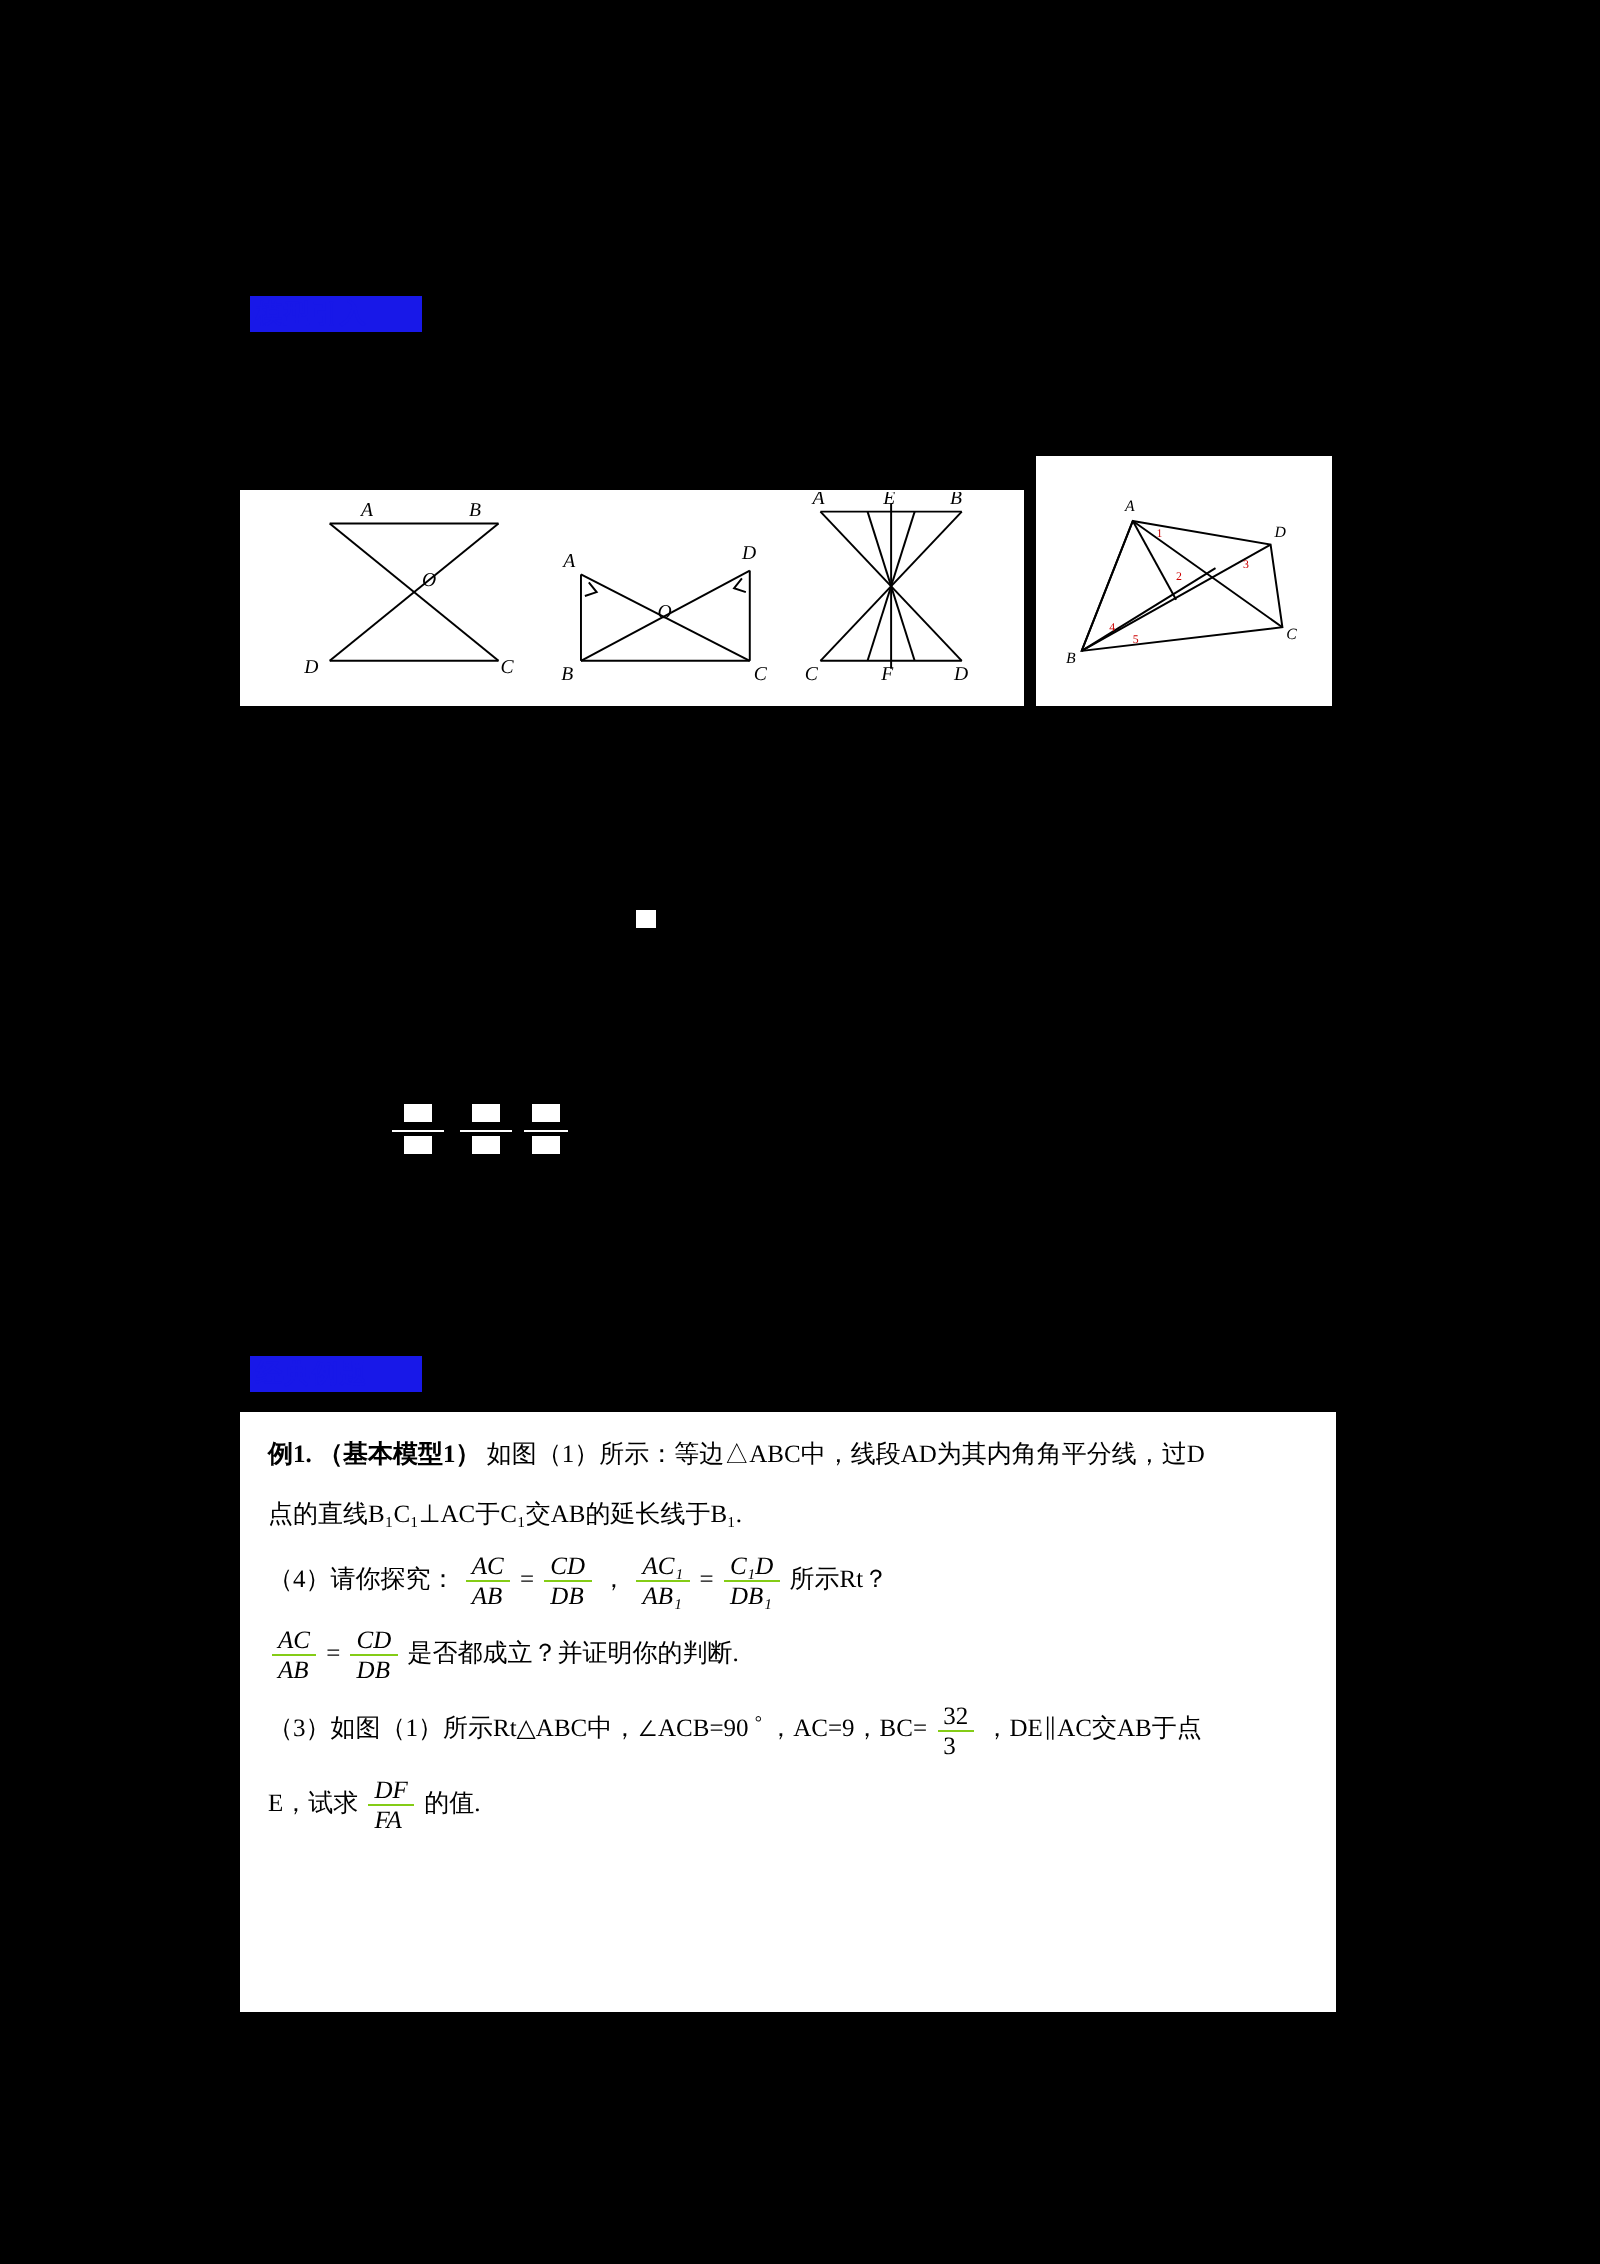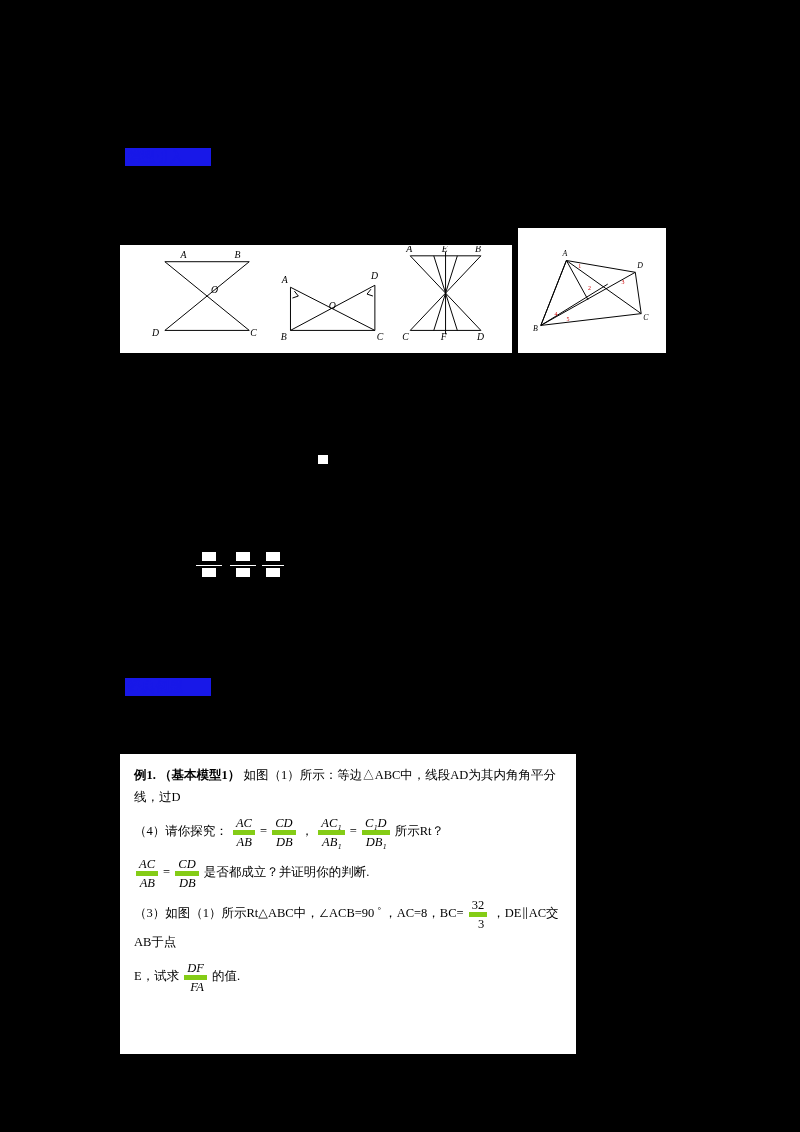--- a/index.html
+++ b/index.html
@@ -83,44 +83,43 @@
     margin: 2px 0;
   }
   #f1 { left: 0; top: 0; width: 26px; }
   #f2 { left: 34px; top: 0; width: 26px; }
   #f3 { left: 66px; top: 0; width: 22px; }
 
   
   #body {
     position: absolute;
     left: 120px; top: 706px;
-    width: 456px;
+    width: 548px;
     height: 300px;
     background: #ffffff;
     padding: 10px 14px 12px 14px;
     box-sizing: border-box;
     font-size: 12.5px;
     line-height: 22px;
     color: #000000;
-    margin-top: 48px;
   }
   #body p { margin: 0 0 8px 0; }
   .bold { font-weight: bold; }
   .sup { font-size: 9px; vertical-align: 4px; }
   .ifrac {
     display: inline-block;
-    text-align: right;
+    text-align: left;
     vertical-align: middle;
     font-style: italic;
     line-height: 14px;
     margin: 0 2px;
     font-family: Liberation Serif, serif;
   }
   .ifrac .n { display:block; padding: 0 3px; }
-  .ifrac .d { display:block; border-top: 5px solid #84cc16; padding: 0 3px; }
+  .ifrac .d { display:block; border-top: 1px solid #84cc16; padding: 0 3px; }
   .nfrac { font-style: normal; }
 </style>
 </head>
 <body>
 
 <div class="page">
 
   <div class="hl" id="sec1">模型引入</div>
 
   <div class="figbox" id="figA">
@@ -228,20 +227,21 @@
   </div>
 
   <div class="hl" id="sec2">经典例题</div>
 
   <div id="body">
     <p>
       <span class="bold">例1.</span>
       <span class="bold">（基本模型1）</span>
       <span>如图（1）所示：等边△ABC中，线段AD为其内角角平分线，过D</span>
     </p>
+    <p>点的直线B₁C₁⊥AC于C₁交AB的延长线于B₁.</p>
 
     <p>
       <span>（4）请你探究：</span>
       <span class="ifrac">
         <span class="n">AC</span>
         <span class="d">AB</span>
       </span>
       <span>=</span>
       <span class="ifrac">
         <span class="n">CD</span>
@@ -269,21 +269,21 @@
       <span class="ifrac">
         <span class="n">CD</span>
         <span class="d">DB</span>
       </span>
       <span>是否都成立？并证明你的判断.</span>
     </p>
 
     <p>
       <span>（3）如图（1）所示Rt△ABC中，∠ACB=90</span>
       <span class="sup">°</span>
-      <span>，AC=8，BC=</span>
+      <span>，AC=9，BC=</span>
       <span class="ifrac nfrac">
         <span class="n">32</span>
         <span class="d">3</span>
       </span>
       <span>，DE∥AC交AB于点</span>
     </p>
     <p>
       <span>E，试求</span>
       <span class="ifrac">
         <span class="n">DF</span>

